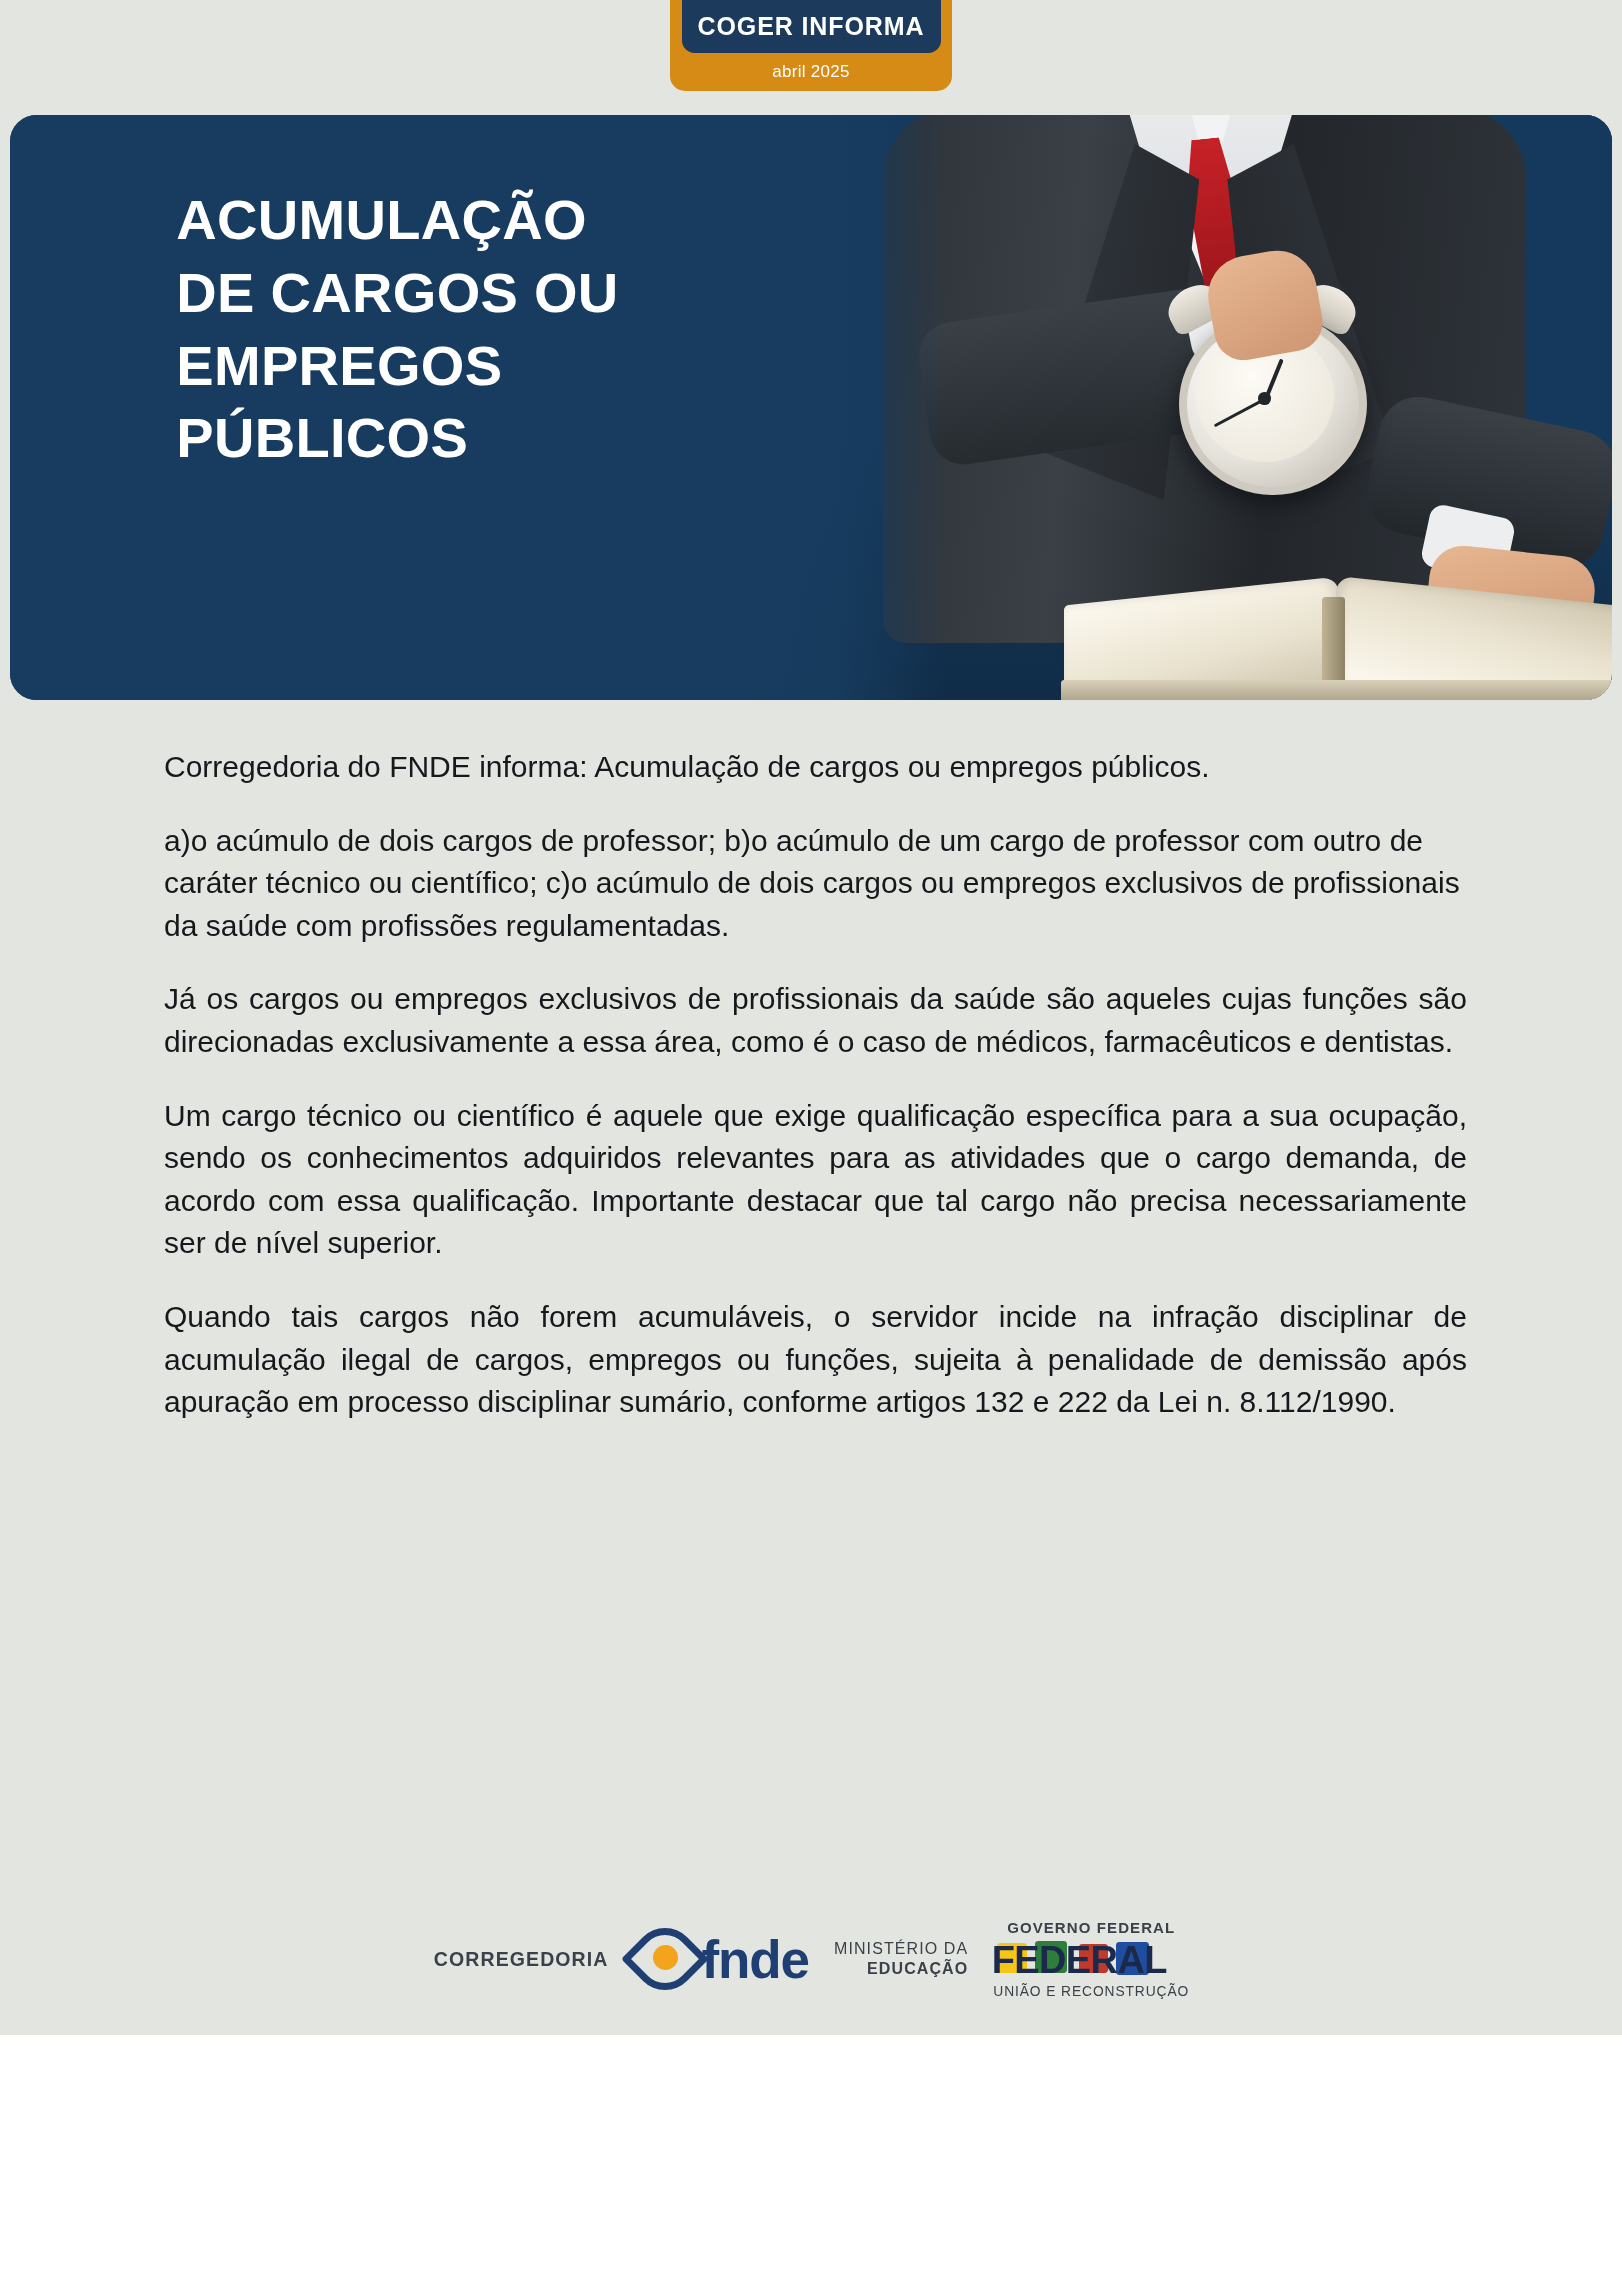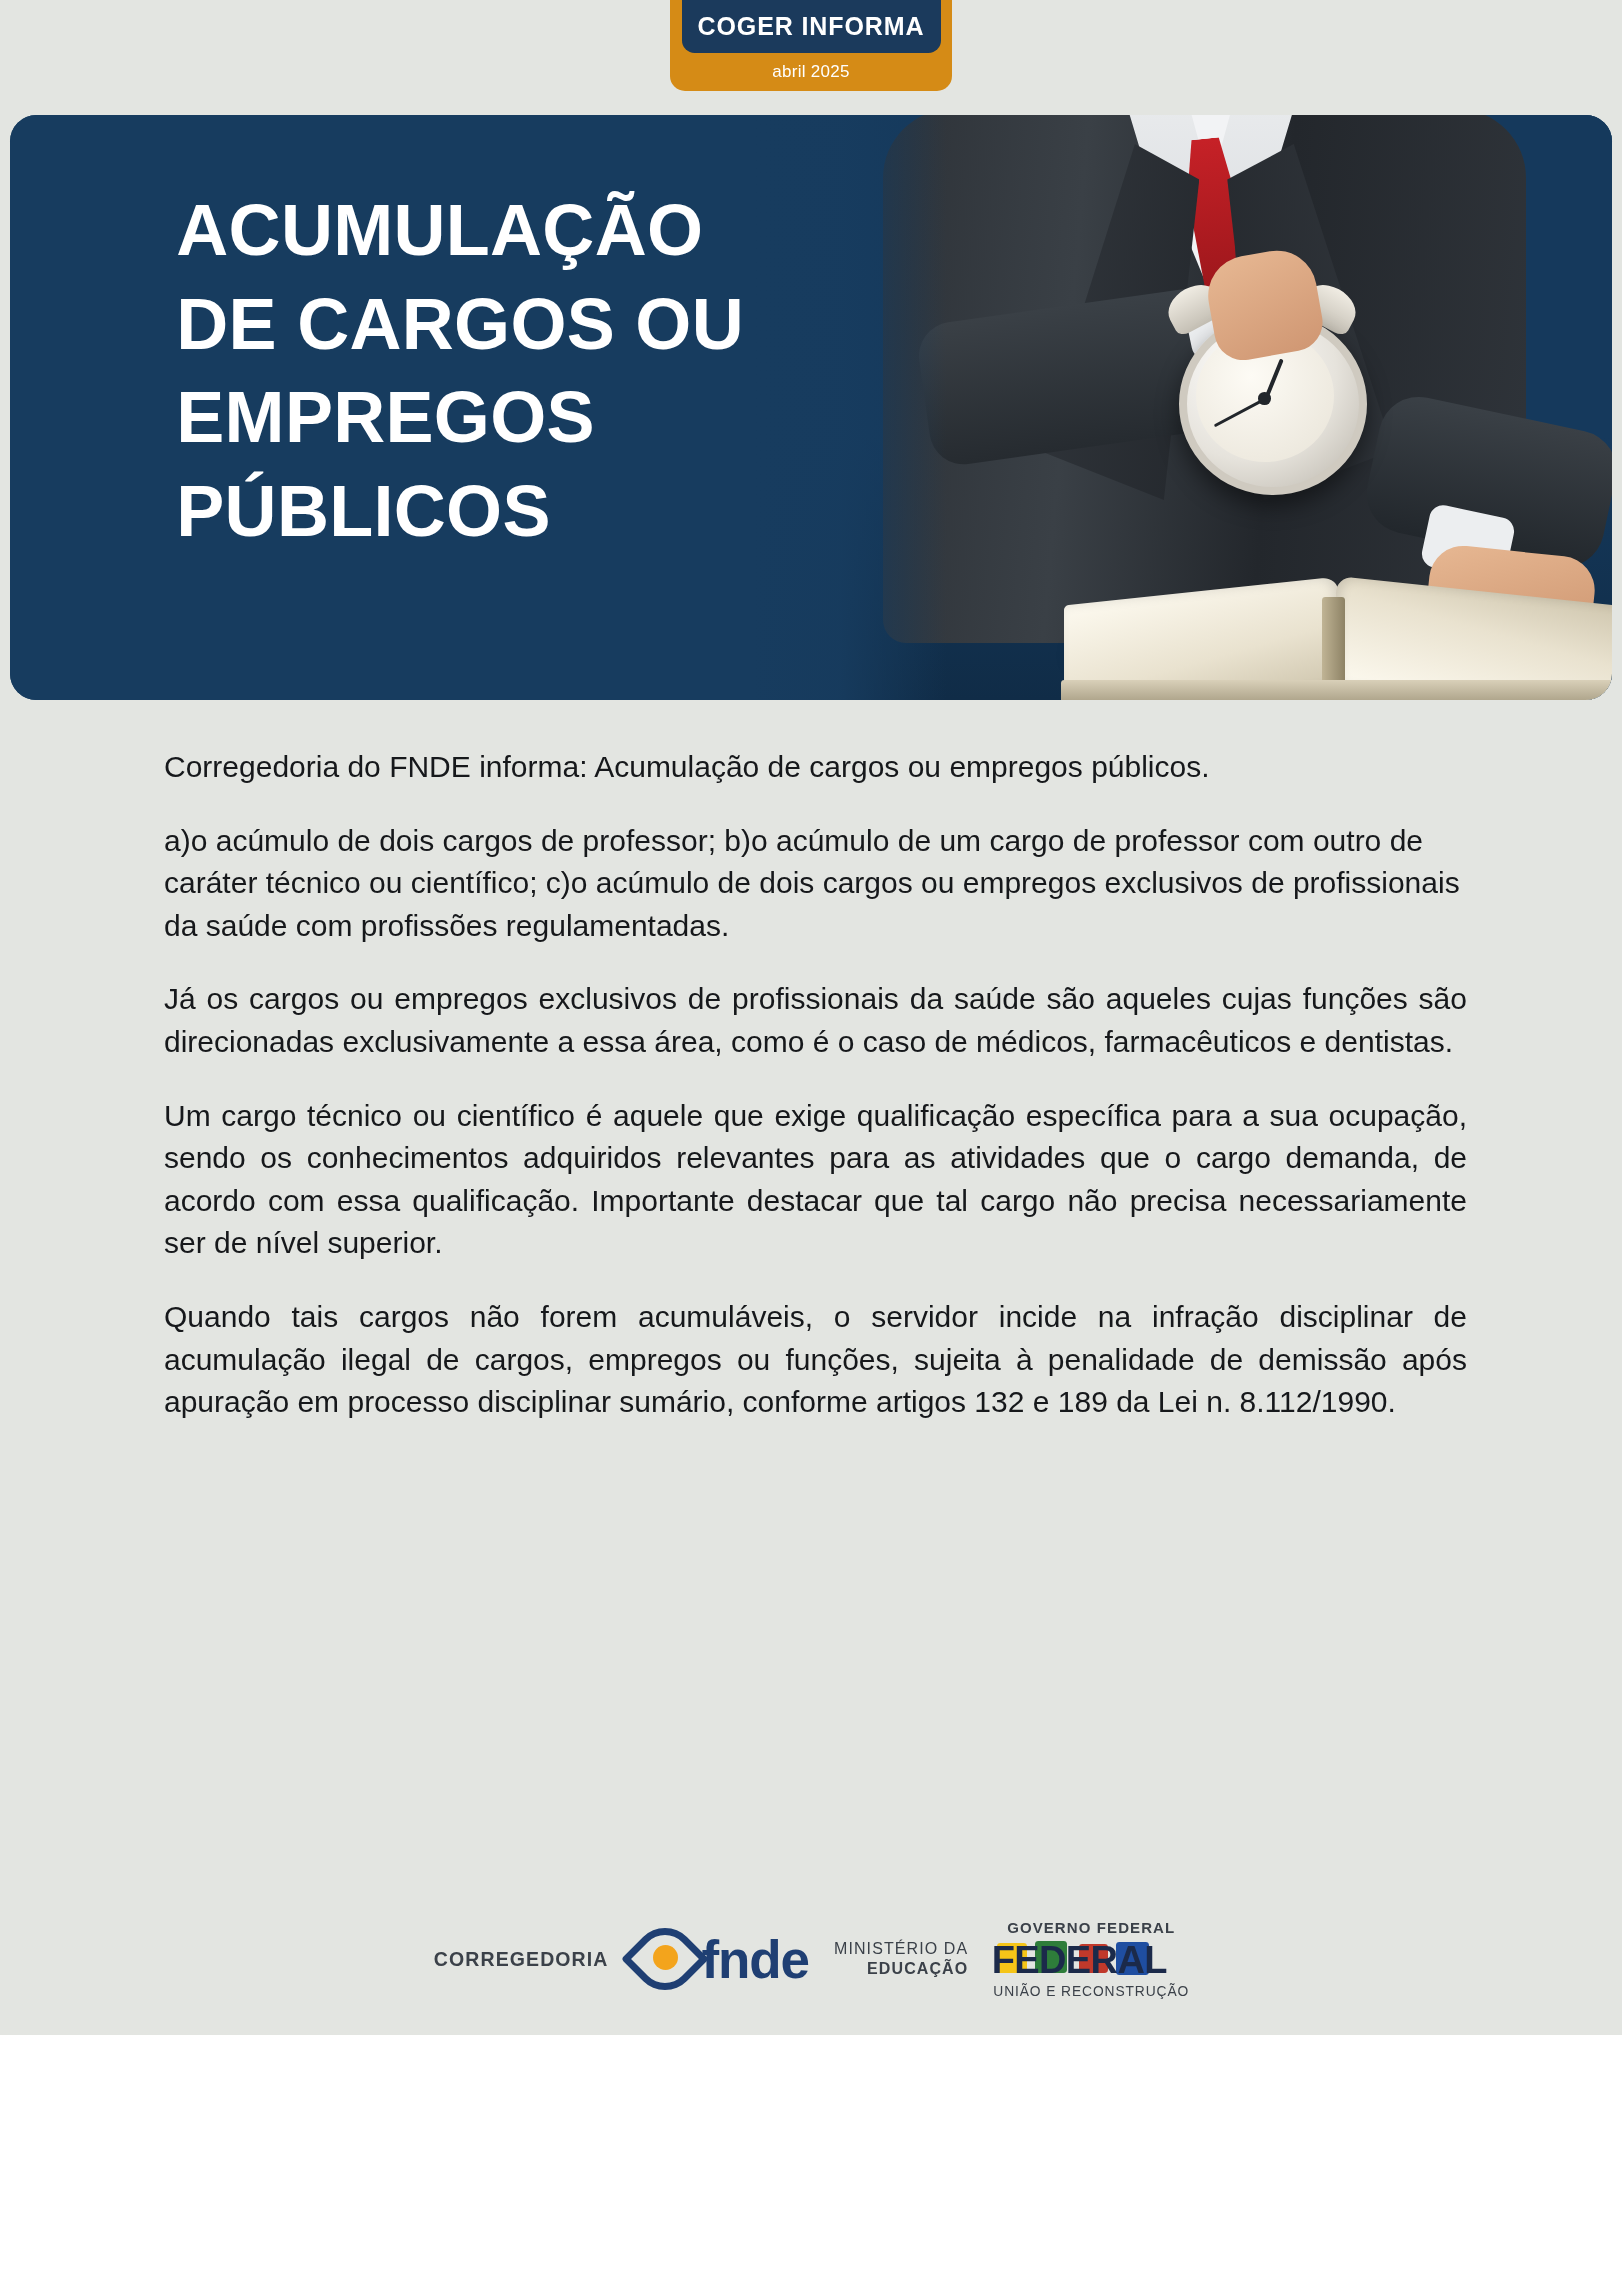--- a/index.html
+++ b/index.html
@@ -74,21 +74,21 @@
     position: absolute;
     inset: 0;
     background: #173c5f;
   }
   #hero-title {
     position: absolute;
     left: 166px;
     top: 69px;
     width: 717px;
     color: #ffffff;
-    font-size: 72px;
+    font-size: 56px;
     line-height: 1.3;
     font-weight: bold;
     letter-spacing: 0.3px;
     white-space: pre-line;
     z-index: 4;
   }
 
   
   #hero-photo {
     position: absolute;
@@ -417,21 +417,21 @@
 PÚBLICOS</div>
   </div>
 
   <div id="content">
     <p class="para">Corregedoria do FNDE informa: Acumulação de cargos ou empregos públicos.</p>
     <p class="para list-para">a)o acúmulo de dois cargos de professor;
 b)o acúmulo de um cargo de professor com outro de caráter técnico ou científico;
 c)o acúmulo de dois cargos ou empregos exclusivos de profissionais da saúde com profissões regulamentadas.</p>
     <p class="para">Já os cargos ou empregos exclusivos de profissionais da saúde são aqueles cujas funções são direcionadas exclusivamente a essa área, como é o caso de médicos, farmacêuticos e dentistas.</p>
     <p class="para">Um cargo técnico ou científico é aquele que exige qualificação específica para a sua ocupação, sendo os conhecimentos adquiridos relevantes para as atividades que o cargo demanda, de acordo com essa qualificação. Importante destacar que tal cargo não precisa necessariamente ser de nível superior.</p>
-    <p class="para">Quando tais cargos não forem acumuláveis, o servidor incide na infração disciplinar de acumulação ilegal de cargos, empregos ou funções, sujeita à penalidade de demissão após apuração em processo disciplinar sumário, conforme artigos 132 e 189 da Lei n. 8.112/1990.</p>
+    <p class="para">Quando tais cargos não forem acumuláveis, o servidor incide na infração disciplinar de acumulação ilegal de cargos, empregos ou funções, sujeita à penalidade de demissão após apuração em processo disciplinar sumário, conforme artigos 132 e 222 da Lei n. 8.112/1990.</p>
   </div>
 
   <div id="footer">
     <div id="footer-corregedoria">CORREGEDORIA</div>
 
     <div id="fnde-logo">
       <div id="fnde-mark">
         <div id="fnde-mark-inner"></div>
         <div id="fnde-mark-dot"></div>
       </div>

